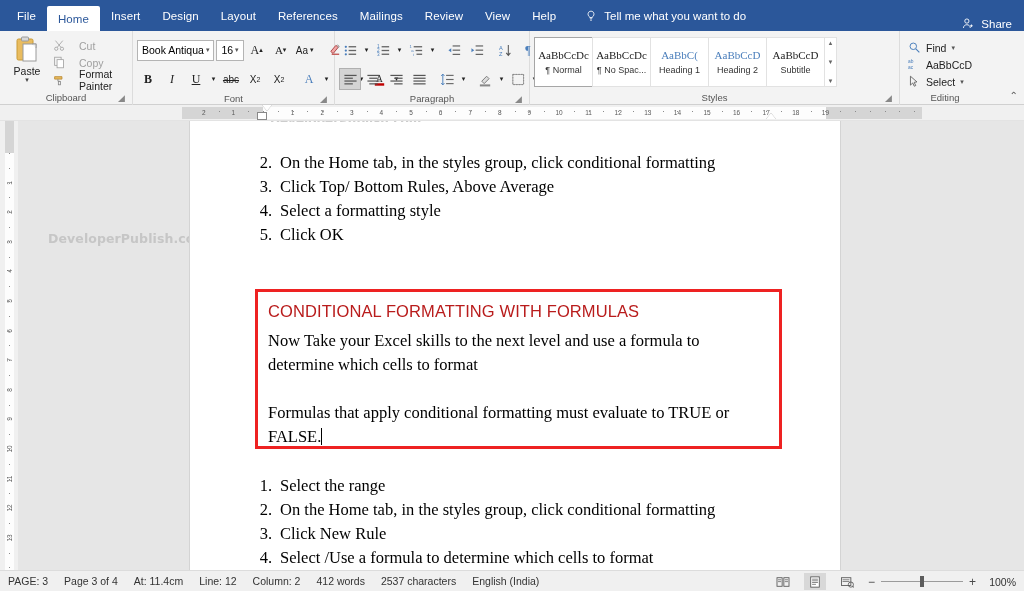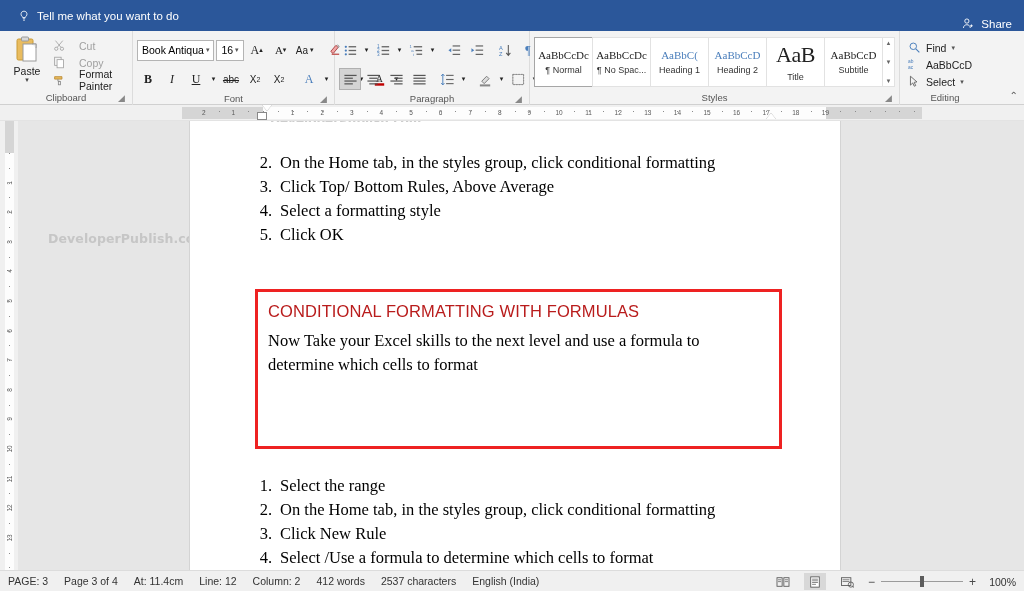--- a/index.html
+++ b/index.html
@@ -289,20 +289,32 @@
   }
   .zs-sign { font-size: 12px; color: #4a4a4a; line-height: 10px; }
   .zoomval { font-size: 10.5px; color: #333; width: 30px; text-align: right; }
 
   svg { display: block; }
 </style>
 </head>
 <body>
 
 <div class="titlebar">
+  <div id="tabs-host" style="display:flex;align-items:flex-end;height:31px;padding-left:6px;">
+      <div class="tab">File</div>
+      <div class="tab active">Home</div>
+      <div class="tab">Insert</div>
+      <div class="tab">Design</div>
+      <div class="tab">Layout</div>
+      <div class="tab">References</div>
+      <div class="tab">Mailings</div>
+      <div class="tab">Review</div>
+      <div class="tab">View</div>
+      <div class="tab">Help</div>
+    </div>
   <div class="tellme">
     <span class="bulb">
       <svg width="12" height="12" viewBox="0 0 16 16">
         <path d="M8 1.5a4 4 0 0 0-2.4 7.2c.4.3.6.8.6 1.3h3.6c0-.5.2-1 .6-1.3A4 4 0 0 0 8 1.5z" fill="none" stroke="#fff" stroke-width="1.1"></path>
         <rect x="6.4" y="11.2" width="3.2" height="1" fill="#fff"></rect>
         <rect x="6.7" y="13" width="2.6" height="1" fill="#fff"></rect>
       </svg>
     </span>
     <span>Tell me what you want to do</span>
   </div>
@@ -568,24 +580,20 @@
             <div class="sc-prev">AaBbCcDc</div>
             <div class="sc-name">¶ No Spac...</div>
           </div>
           <div class="stylecard">
             <div class="sc-prev blue">AaBbC(</div>
             <div class="sc-name">Heading 1</div>
           </div>
           <div class="stylecard">
             <div class="sc-prev blue">AaBbCcD</div>
             <div class="sc-name">Heading 2</div>
-          </div>
-          <div class="stylecard">
-            <div class="sc-prev big">AaB</div>
-            <div class="sc-name">Title</div>
           </div>
           <div class="stylecard">
             <div class="sc-prev">AaBbCcD</div>
             <div class="sc-name">Subtitle</div>
           </div>
         </div>
       <div class="galscroll">
         <span class="gs">▲</span>
         <span class="gs">▼</span>
         <span class="gs">▼</span>
@@ -791,20 +799,21 @@
           </div>
           <div class="li">
             <span class="num">5.</span>
             <span class="txt">Click OK</span>
           </div>
         </div>
 
       <div class="redbox">
         <div class="rb-head">CONDITIONAL FORMATTING WITH FORMULAS</div>
         <div class="rb-p">Now Take your Excel skills to the next level and use a formula to determine which cells to format</div>
+        <div class="rb-p rb-p2"><span> Formulas that apply conditional formatting must evaluate to TRUE or FALSE.</span><span class="caret"></span></div>
       </div>
 
       <div class="olist" id="list-bottom" style="left:65px; top:353px; width:520px;">
           <div class="li">
             <span class="num">1.</span>
             <span class="txt">Select the range</span>
           </div>
           <div class="li">
             <span class="num">2.</span>
             <span class="txt">On the Home tab, in the styles group, click conditional formatting</span>

